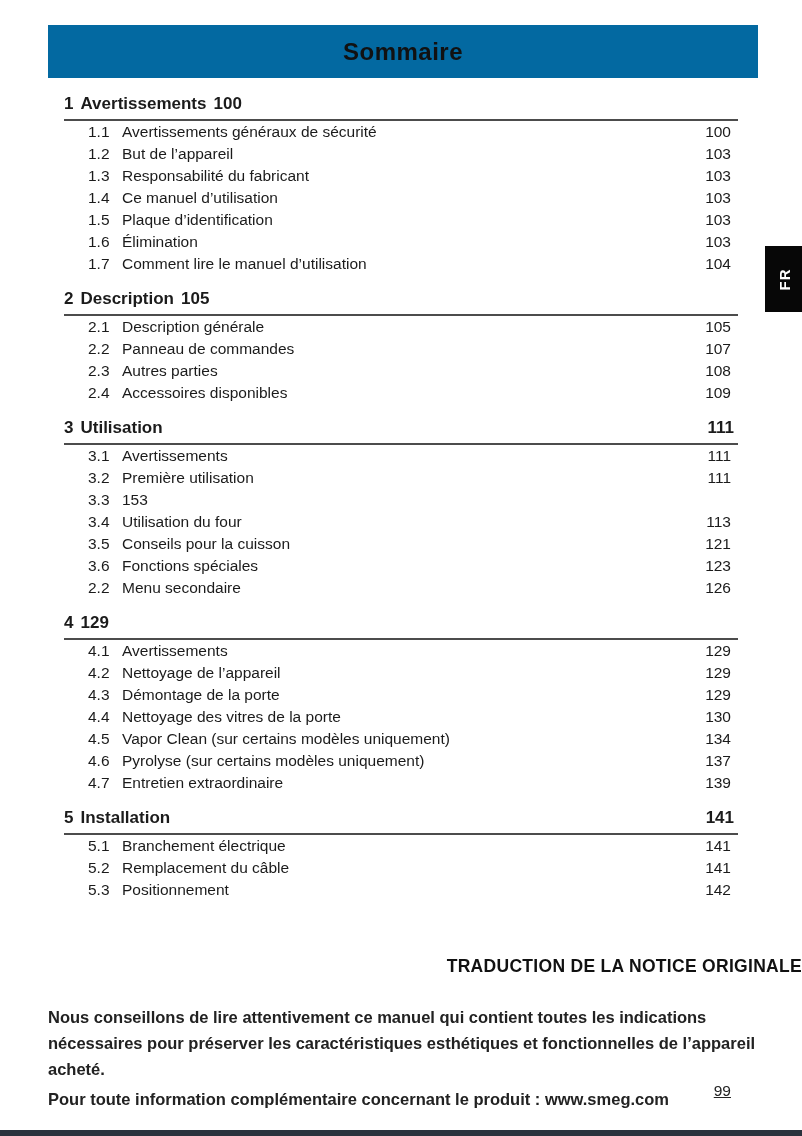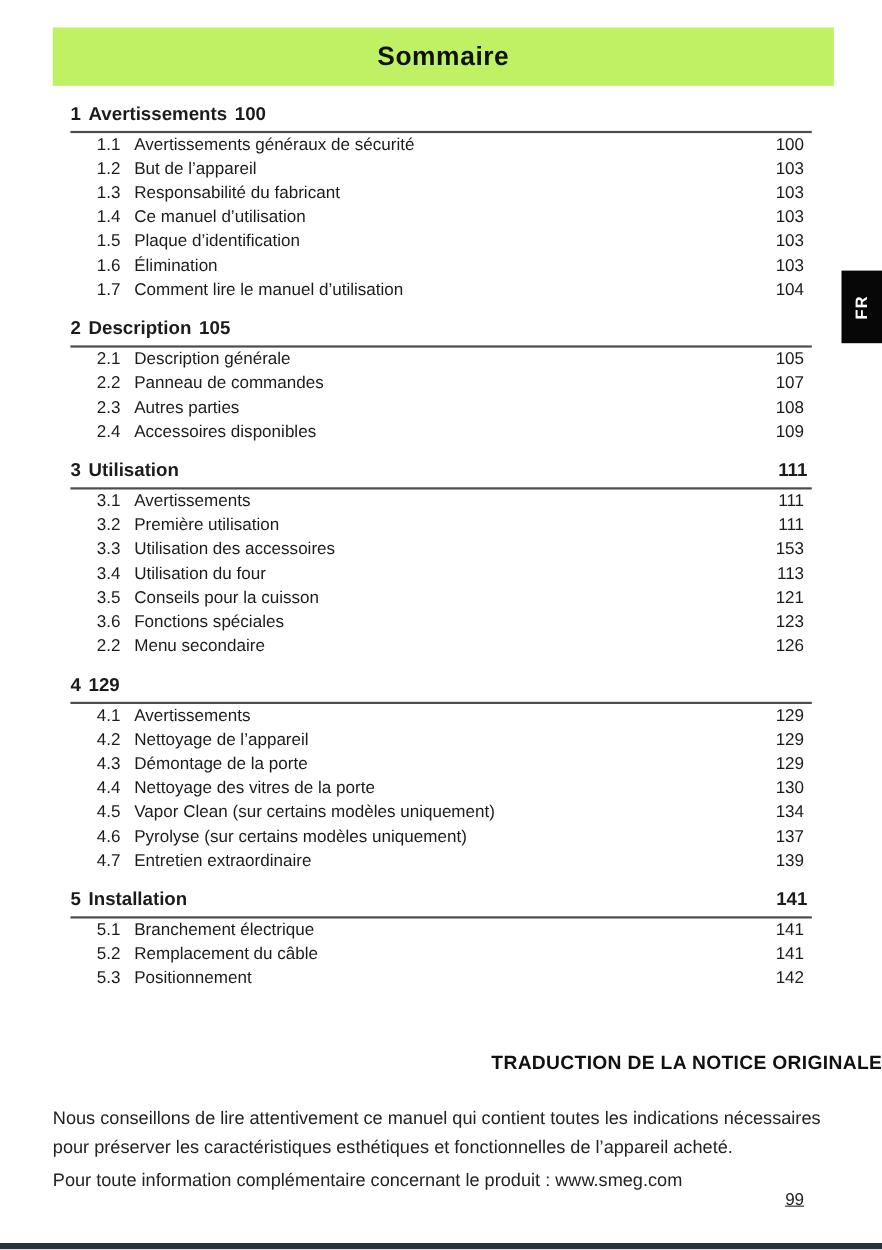--- a/index.html
+++ b/index.html
@@ -7,21 +7,21 @@
     position:relative;
     width:802px;height:1136px;
     background:#ffffff;
     font-family:"Liberation Sans",sans-serif;
     color:#1b1b1b;
     overflow:hidden;
   }
   
   .title-bar{
     position:absolute;left:48px;top:25px;width:710px;height:53px;
-    background:#bef264;
+    background:#0369a1;
     display:flex;align-items:center;justify-content:center;
     font-size:24px;font-weight:bold;letter-spacing:.5px;color:#111;
   }
   
   .toc{
     position:absolute;left:64px;top:92px;width:674px;
   }
   .toc-section{margin:0 0 12px 0;}
   .sec-head{
     display:flex;align-items:baseline;gap:7px;
@@ -48,21 +48,21 @@
     color:#ffffff;font-size:15px;font-weight:bold;letter-spacing:1px;
     transform:rotate(-90deg);
   }
   
   .footer-heading{
     position:absolute;left:0;top:956px;width:802px;
     text-align:right;font-size:17.5px;font-weight:bold;letter-spacing:.3px;color:#111;
   }
   .footer-paragraphs{
     position:absolute;left:48px;top:1004px;width:710px;
-    font-size:16.5px;line-height:26px;font-weight:normal;color:#222;
+    font-size:16.5px;line-height:26px;font-weight:bold;color:#222;
   }
   .footer-paragraphs p{margin:0;}
   .footer-paragraphs p + p{margin-top:4px;}
   .page-number{
     position:absolute;right:71px;top:1082px;
     font-size:15.5px;color:#222;text-decoration:underline;
   }
   .bottom-bar{
     position:absolute;left:0;bottom:0;width:802px;height:6px;
     background:#2a323d;
@@ -161,21 +161,20 @@
       <span class="row-label">Avertissements</span>
       <span class="row-page">111</span>
     </div>
     <div class="toc-row">
       <span class="row-num">3.2</span>
       <span class="row-label">Première utilisation</span>
       <span class="row-page">111</span>
     </div>
     <div class="toc-row">
       <span class="row-num">3.3</span>
-      <span class="row-label">Utilisation des accessoires</span>
       <span class="row-page">153</span>
     </div>
     <div class="toc-row">
       <span class="row-num">3.4</span>
       <span class="row-label">Utilisation du four</span>
       <span class="row-page">113</span>
     </div>
     <div class="toc-row">
       <span class="row-num">3.5</span>
       <span class="row-label">Conseils pour la cuisson</span>

